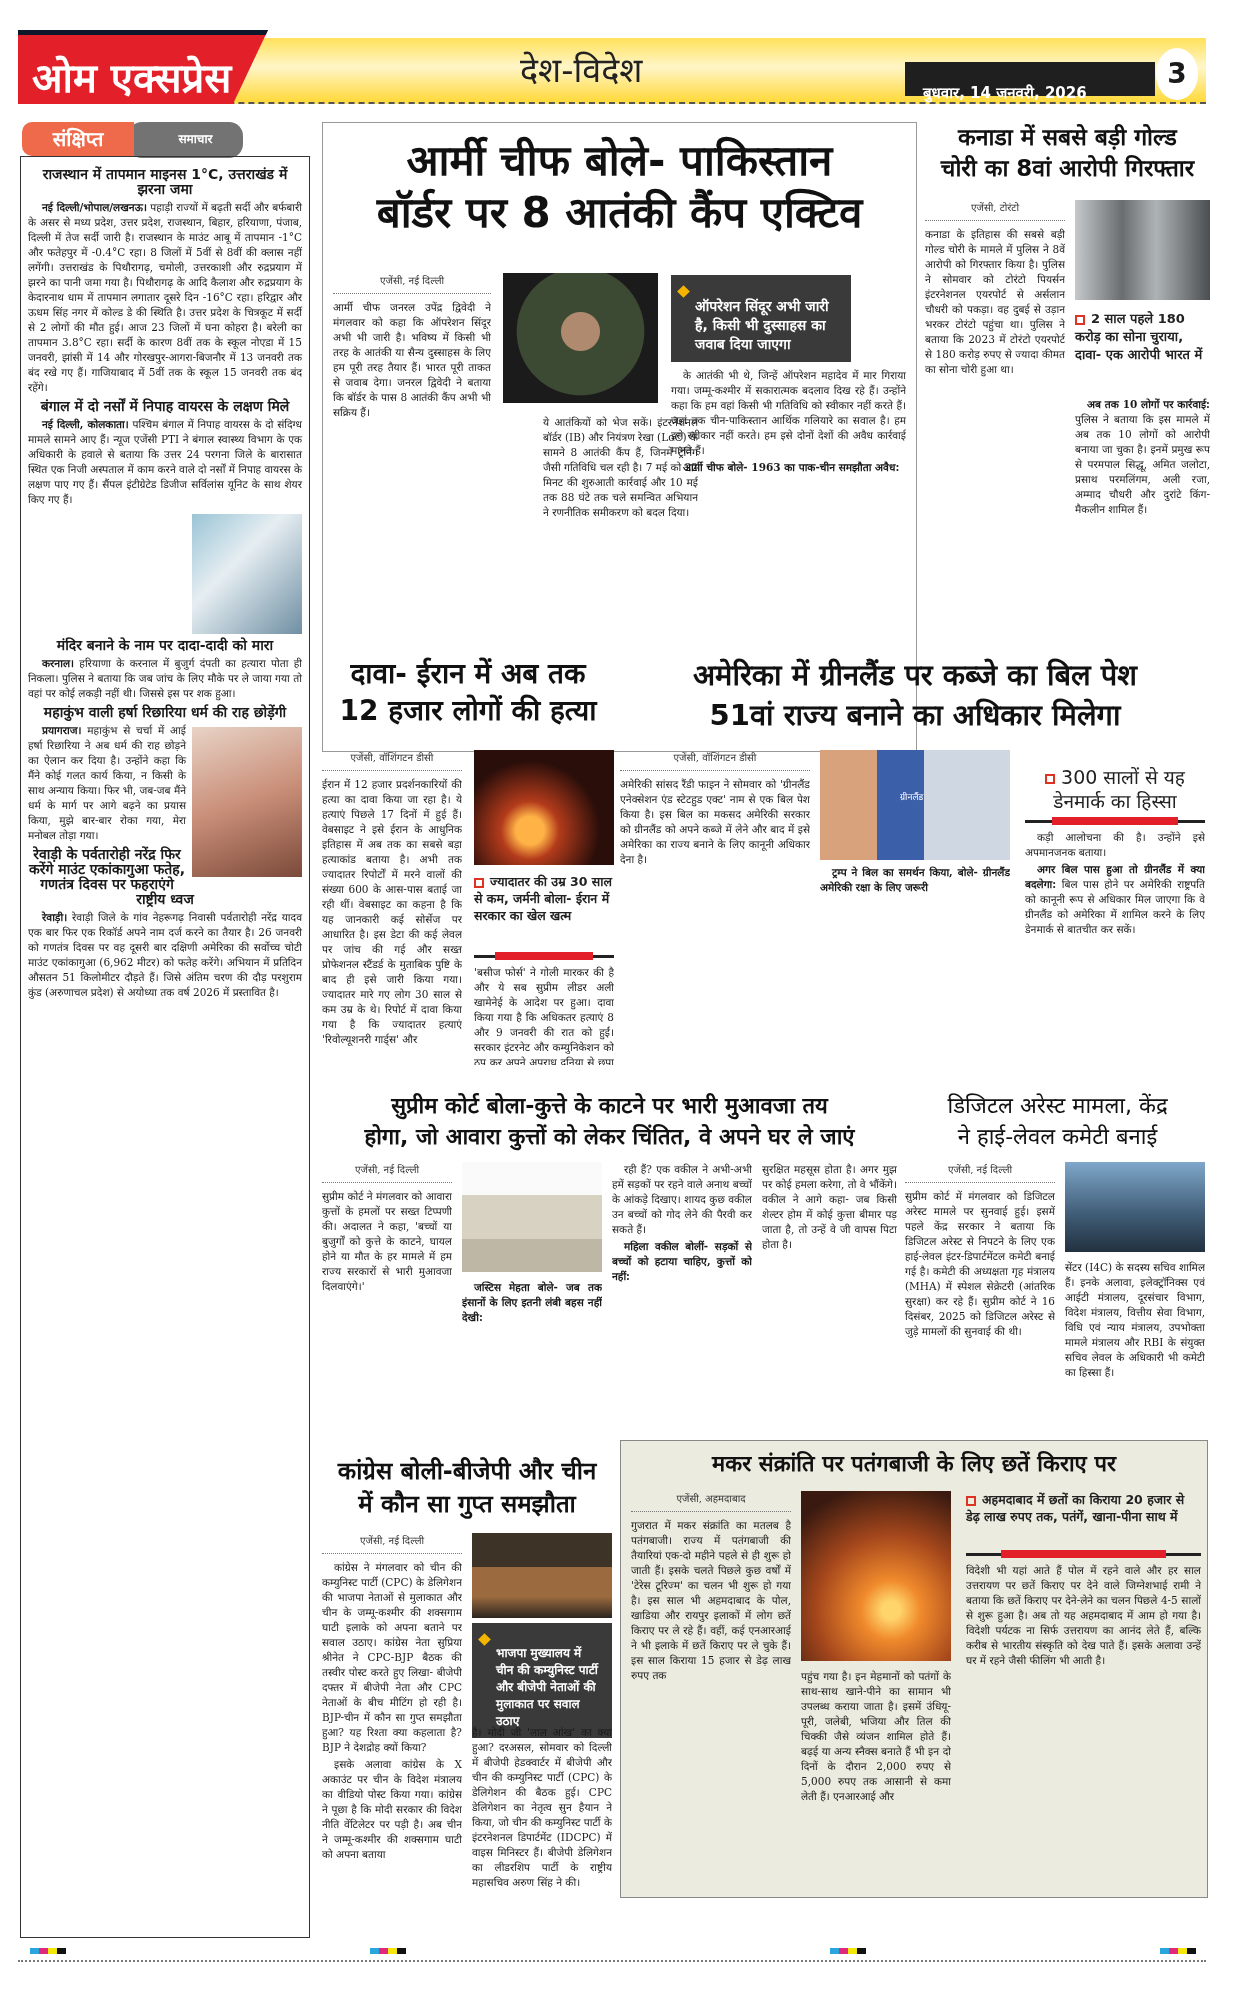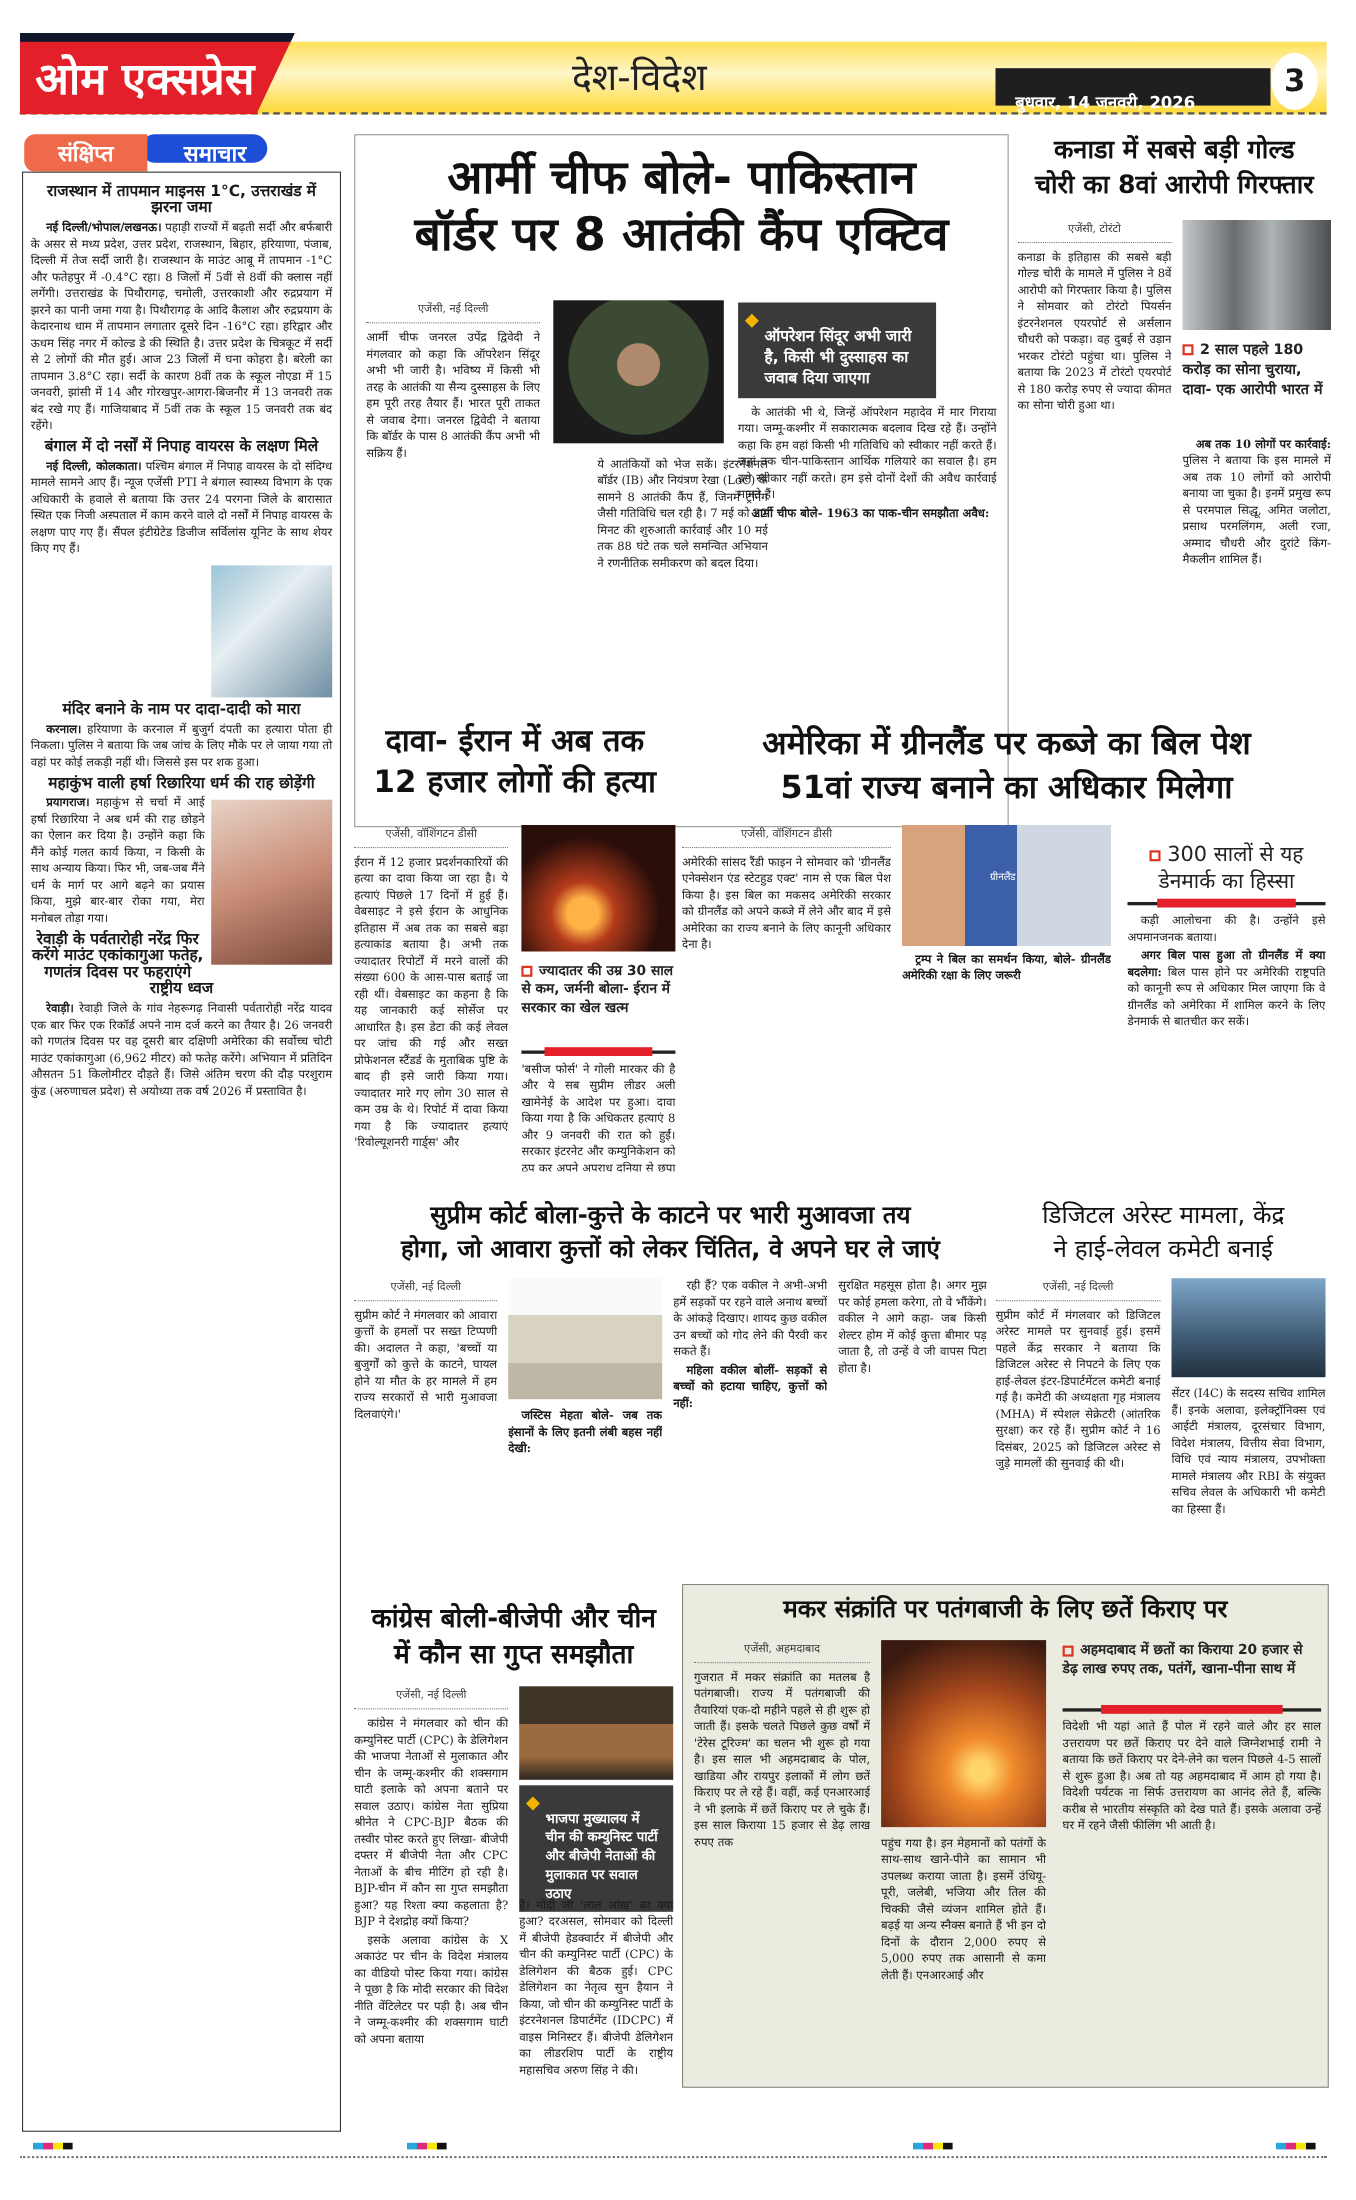--- a/index.html
+++ b/index.html
@@ -1,24 +1,24 @@
 <!DOCTYPE html>
 <html><head>
 <meta charset="utf-8">
 <style>
   * { box-sizing: border-box; margin: 0; padding: 0; }
   body { width: 1233px; height: 2000px; background: #fff; font-family: "DejaVu Serif", serif; color: #1a1a1a; position: relative; overflow: hidden; }
   .abs { position: absolute; }
   .masthead { left: 18px; top: 38px; width: 1188px; height: 66px; background: linear-gradient(180deg,#ffe15a 0%,#fff6c8 45%,#ffd93a 100%); border-bottom: 2px dashed #555; }
-  .brand { left: 18px; top: 30px; width: 250px; height: 74px; background: #e3202a; clip-path: polygon(0 0, 100% 0, 86% 100%, 0 100%); border-top: 8px solid #0f172a; color: #fff; font-family: "DejaVu Sans", sans-serif; font-weight: bold; font-size: 40px; padding: 4px 0 0 14px; }
+  .brand { left: 18px; top: 30px; width: 250px; height: 74px; background: #e3202a; clip-path: polygon(0 0, 100% 0, 86% 100%, 0 100%); border-top: 5px solid #0f172a; color: #fff; font-family: "DejaVu Sans", sans-serif; font-weight: bold; font-size: 40px; padding: 14px 0 0 14px; }
   .section { left: 520px; top: 46px; font-family: "DejaVu Sans", sans-serif; font-size: 34px; color: #222; }
   .date { left: 905px; top: 62px; width: 250px; height: 34px; background: #1f1f1f; color: #fff; font-family: "DejaVu Sans", sans-serif; font-size: 15px; font-weight: bold; padding: 20px 0 0 18px; }
   .pageno { left: 1156px; top: 48px; width: 42px; height: 52px; background: #fff; border-radius: 50%; font-family: "DejaVu Sans", sans-serif; font-weight: bold; font-size: 28px; text-align: center; line-height: 52px; }
   .tab-l { left: 22px; top: 122px; width: 112px; height: 34px; background: #ef6a4a; color: #fff; font-weight: bold; font-family: "DejaVu Sans", sans-serif; font-size: 20px; text-align: center; line-height: 34px; border-radius: 10px 0 0 10px; }
-  .tab-r { left: 128px; top: 122px; width: 115px; height: 26px; background: #1d4ed8; color: #fff; font-weight: bold; font-family: "DejaVu Sans", sans-serif; font-size: 20px; text-align: center; line-height: 34px; border-radius: 14px 14px 14px 14px; }
+  .tab-r { left: 128px; top: 122px; width: 115px; height: 36px; background: #737373; color: #fff; font-weight: bold; font-family: "DejaVu Sans", sans-serif; font-size: 12px; text-align: center; line-height: 34px; border-radius: 14px 14px 14px 14px; }
   .leftbox { left: 20px; top: 156px; width: 290px; height: 1782px; border: 1.5px solid #333; padding: 6px 7px; font-size: 10.5px; line-height: 15px; text-align: justify; overflow: hidden; }
   .leftbox h3 { font-family: "DejaVu Sans", sans-serif; font-size: 14px; text-align: center; margin: 4px 0 3px; font-weight: bold; }
   .leftbox p { text-indent: 14px; margin-bottom: 3px; }
   .leftbox b { font-weight: bold; margin-top: 32px; }
   .lead { left: 322px; top: 122px; width: 595px; height: 630px; border: 1.5px solid #999; }
   .h-big { font-family: "DejaVu Sans", sans-serif; font-weight: bold; text-align: center; color: #111; }
   .byline { font-size: 10px; text-align: center; color: #333; border-bottom: 1px dotted #777; padding-bottom: 6px; margin-bottom: 6px; }
   .col { font-size: 10.5px; line-height: 15px; text-align: justify; overflow: hidden; }
   .col p { text-indent: 12px; margin-bottom: 2px; }
   .photo { background: #333; overflow: hidden; }

